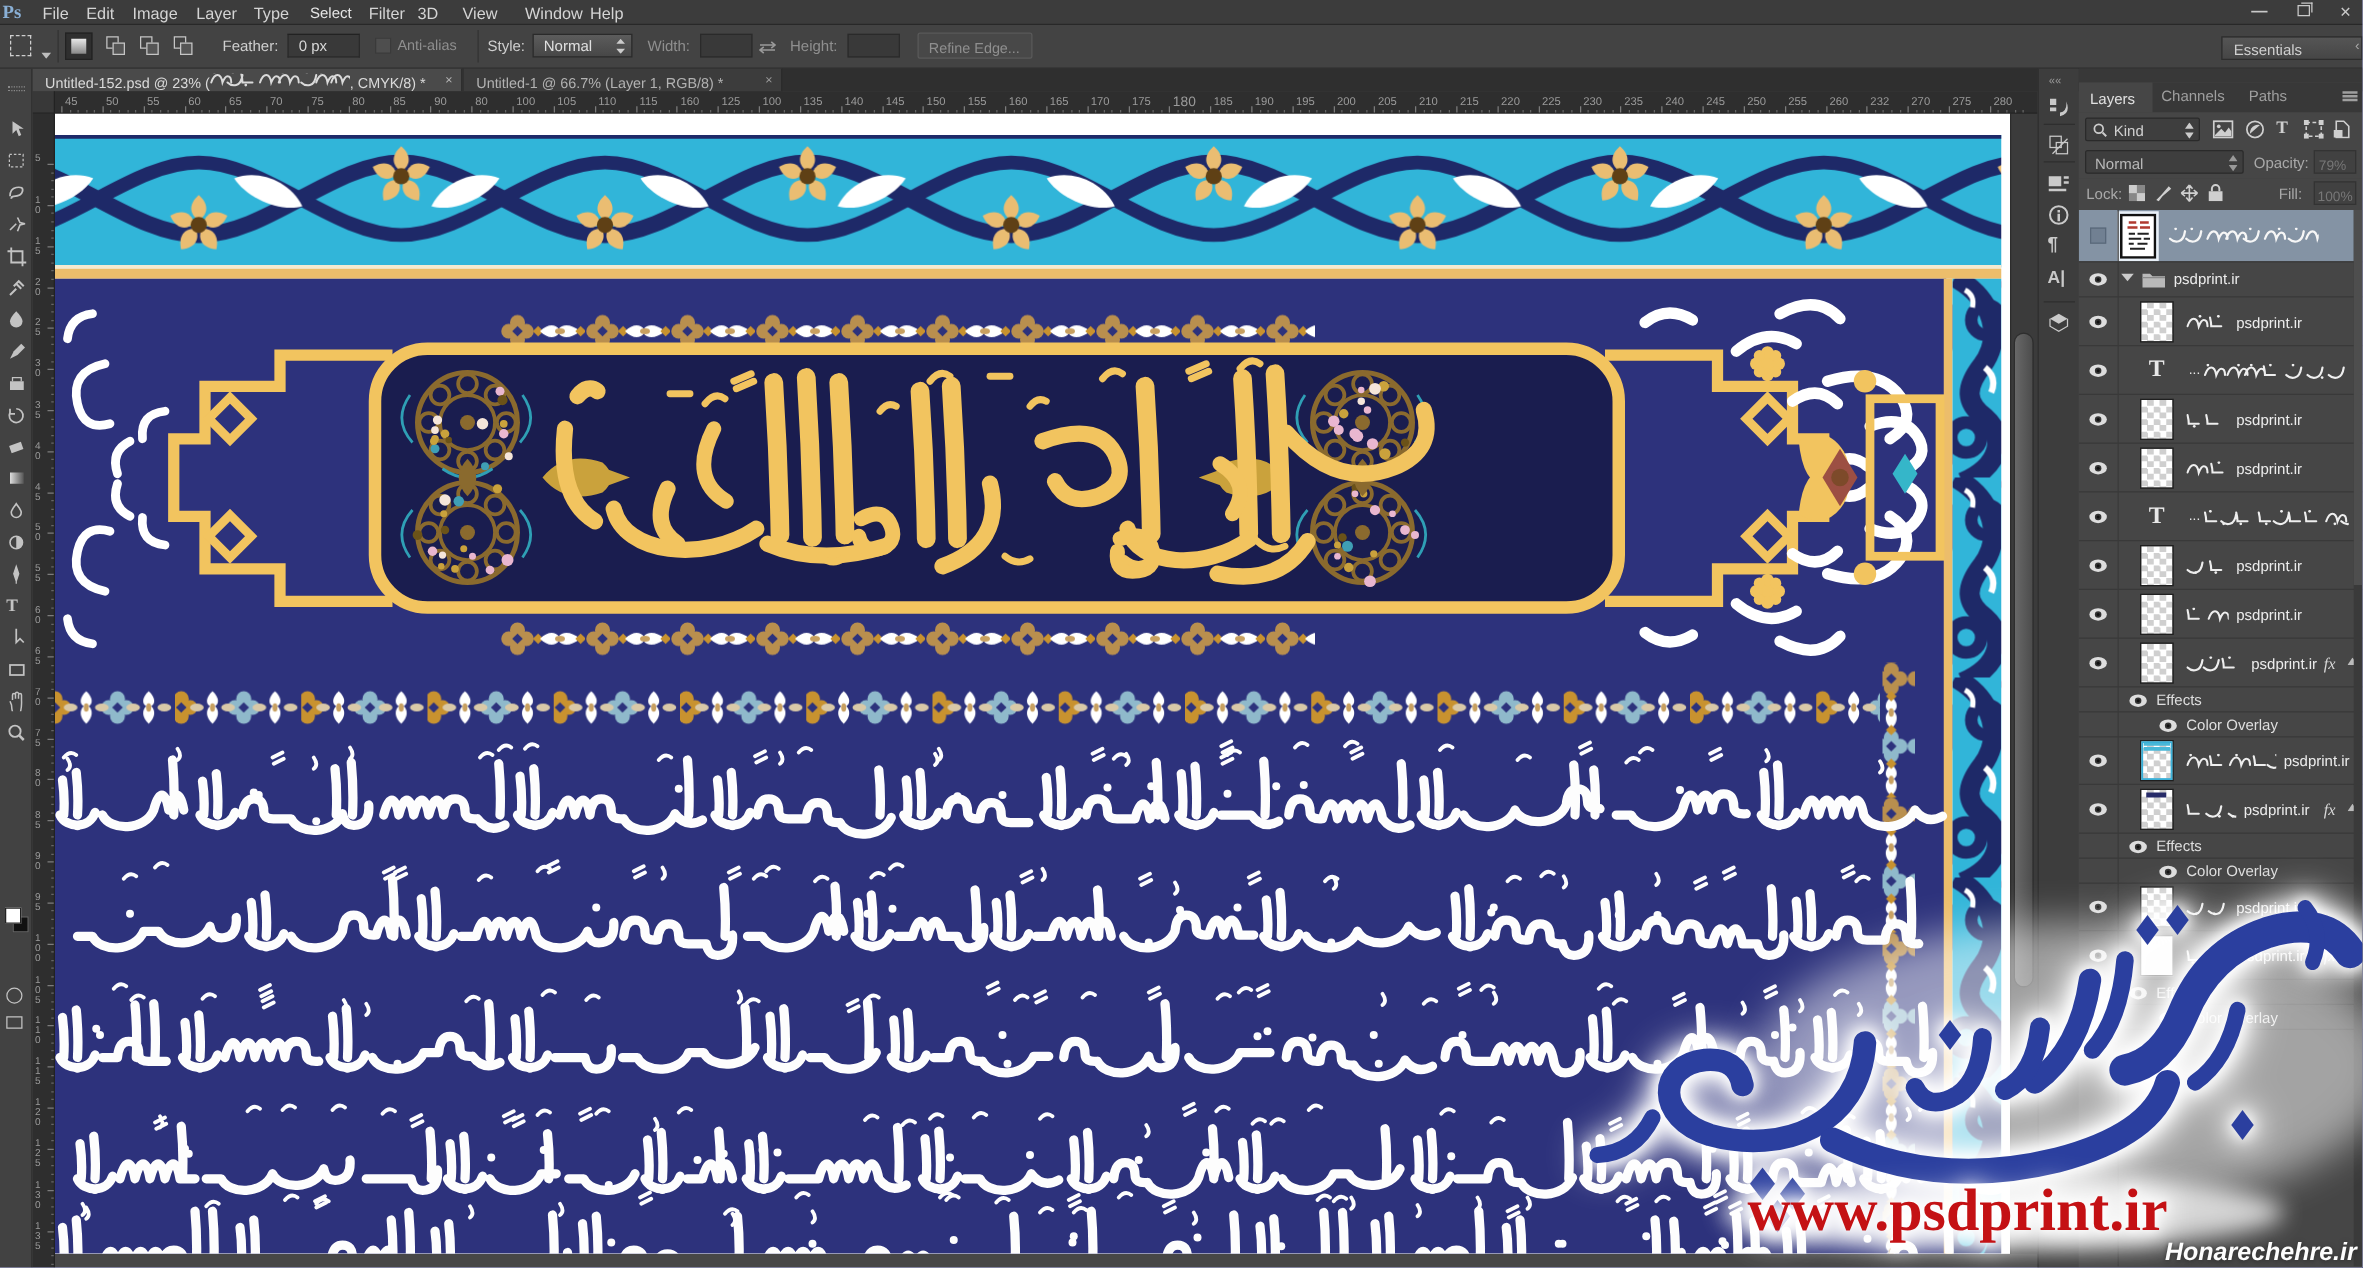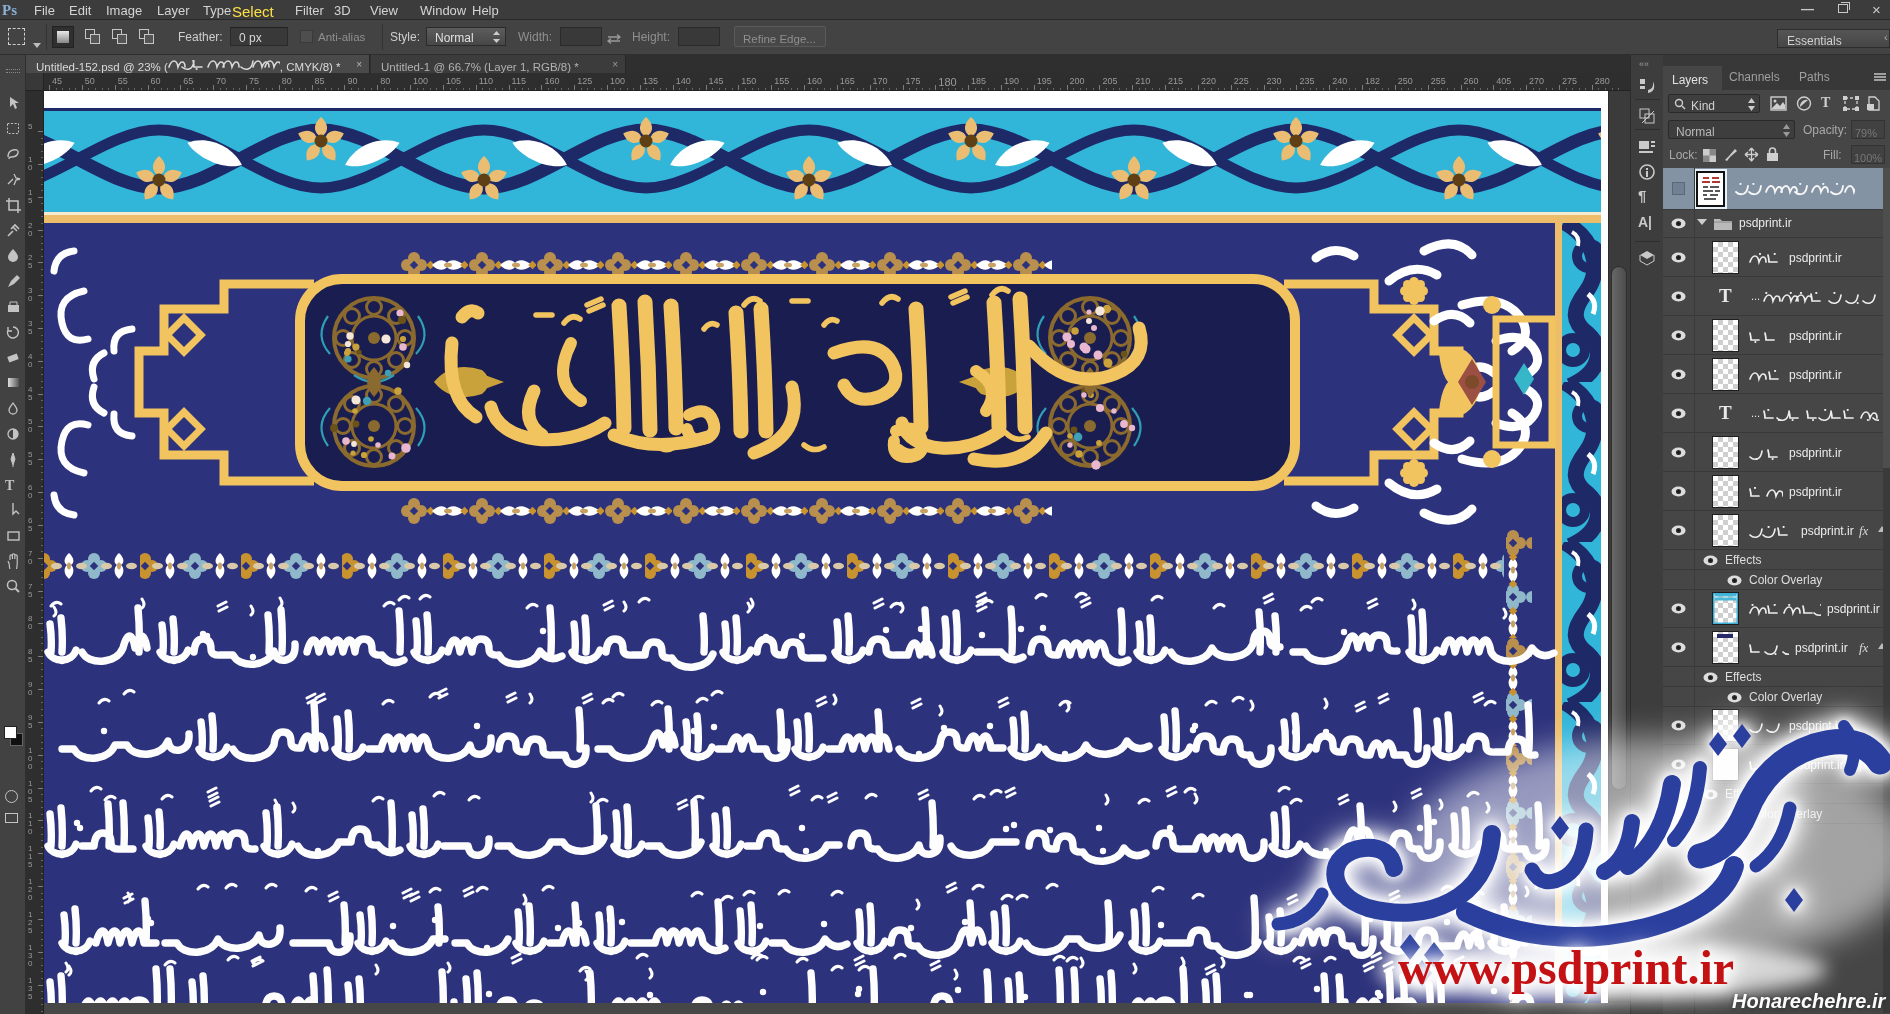--- a/index.html
+++ b/index.html
@@ -6,21 +6,21 @@
 #root{position:relative;width:1890px;height:1014px;background:#474747;overflow:hidden;font-family:"Liberation Sans",sans-serif}
 </style></head><body>
 <div id="root">
 <div class="abs" style="left:0px;top:0px;width:1890px;height:20px;background:#3c3c3c;border-bottom:1px solid #282828"></div>
 <div class="abs" style="left:2px;top:1px;white-space:nowrap;"><span style="color:#8ab0d6;font-weight:bold;font-size:15px;font-family:'Liberation Serif',serif">Ps</span></div>
 <div class="abs" style="left:34px;top:3px;white-space:nowrap;color:#d4d4d4;font-size:13px">File</div>
 <div class="abs" style="left:69px;top:3px;white-space:nowrap;color:#d4d4d4;font-size:13px">Edit</div>
 <div class="abs" style="left:106px;top:3px;white-space:nowrap;color:#d4d4d4;font-size:13px">Image</div>
 <div class="abs" style="left:157px;top:3px;white-space:nowrap;color:#d4d4d4;font-size:13px">Layer</div>
 <div class="abs" style="left:203px;top:3px;white-space:nowrap;color:#d4d4d4;font-size:13px">Type</div>
-<div class="abs" style="left:232px;top:3px;white-space:nowrap;color:#fde047;font-size:15px">Select</div>
+<div class="abs" style="left:248px;top:3px;white-space:nowrap;color:#e5e5e5;font-size:12px">Select</div>
 <div class="abs" style="left:295px;top:3px;white-space:nowrap;color:#d4d4d4;font-size:13px">Filter</div>
 <div class="abs" style="left:334px;top:3px;white-space:nowrap;color:#d4d4d4;font-size:13px">3D</div>
 <div class="abs" style="left:370px;top:3px;white-space:nowrap;color:#d4d4d4;font-size:13px">View</div>
 <div class="abs" style="left:420px;top:3px;white-space:nowrap;color:#d4d4d4;font-size:13px">Window</div>
 <div class="abs" style="left:472px;top:3px;white-space:nowrap;color:#d4d4d4;font-size:13px">Help</div>
 <div class="abs" style="left:1801px;top:1px;white-space:nowrap;color:#c9c9c9;font-size:13px;font-weight:bold">—</div>
 <div class="abs" style="left:1838px;top:4px;width:10px;height:9px;border:1px solid #c9c9c9">
       <div style="position:absolute;left:2px;top:-3px;width:9px;height:8px;border:1px solid #c9c9c9;border-bottom:none;border-left:none"></div>
     </div>
 <div class="abs" style="left:1872px;top:1px;white-space:nowrap;color:#c9c9c9;font-size:15px">×</div>
@@ -311,21 +311,21 @@
       <div class="abs" style="left:1258.9px;top:15px;width:1px;height:3px;background:#666"></div>
       <div class="abs" style="left:1265.5px;top:15px;width:1px;height:3px;background:#666"></div>
       <div class="abs" style="left:1272.0px;top:15px;width:1px;height:3px;background:#666"></div>
       <div class="abs" style="left:1278.6px;top:15px;width:1px;height:3px;background:#666"></div>
       <div class="abs" style="left:1288.2px;top:3px;color:#9a9a9a;font-size:9px">240</div>
       <div class="abs" style="left:1285.2px;top:12px;width:1px;height:6px;background:#7c7c7c"></div>
       <div class="abs" style="left:1291.7px;top:15px;width:1px;height:3px;background:#666"></div>
       <div class="abs" style="left:1298.3px;top:15px;width:1px;height:3px;background:#666"></div>
       <div class="abs" style="left:1304.9px;top:15px;width:1px;height:3px;background:#666"></div>
       <div class="abs" style="left:1311.4px;top:15px;width:1px;height:3px;background:#666"></div>
-      <div class="abs" style="left:1321.0px;top:3px;color:#9a9a9a;font-size:9px">182</div>
+      <div class="abs" style="left:1321.0px;top:3px;color:#9a9a9a;font-size:9px">245</div>
       <div class="abs" style="left:1318.0px;top:12px;width:1px;height:6px;background:#7c7c7c"></div>
       <div class="abs" style="left:1324.6px;top:15px;width:1px;height:3px;background:#666"></div>
       <div class="abs" style="left:1331.1px;top:15px;width:1px;height:3px;background:#666"></div>
       <div class="abs" style="left:1337.7px;top:15px;width:1px;height:3px;background:#666"></div>
       <div class="abs" style="left:1344.3px;top:15px;width:1px;height:3px;background:#666"></div>
       <div class="abs" style="left:1353.8px;top:3px;color:#9a9a9a;font-size:9px">250</div>
       <div class="abs" style="left:1350.8px;top:12px;width:1px;height:6px;background:#7c7c7c"></div>
       <div class="abs" style="left:1357.4px;top:15px;width:1px;height:3px;background:#666"></div>
       <div class="abs" style="left:1364.0px;top:15px;width:1px;height:3px;background:#666"></div>
       <div class="abs" style="left:1370.5px;top:15px;width:1px;height:3px;background:#666"></div>
@@ -335,21 +335,21 @@
       <div class="abs" style="left:1390.2px;top:15px;width:1px;height:3px;background:#666"></div>
       <div class="abs" style="left:1396.8px;top:15px;width:1px;height:3px;background:#666"></div>
       <div class="abs" style="left:1403.3px;top:15px;width:1px;height:3px;background:#666"></div>
       <div class="abs" style="left:1409.9px;top:15px;width:1px;height:3px;background:#666"></div>
       <div class="abs" style="left:1419.5px;top:3px;color:#9a9a9a;font-size:9px">260</div>
       <div class="abs" style="left:1416.5px;top:12px;width:1px;height:6px;background:#7c7c7c"></div>
       <div class="abs" style="left:1423.0px;top:15px;width:1px;height:3px;background:#666"></div>
       <div class="abs" style="left:1429.6px;top:15px;width:1px;height:3px;background:#666"></div>
       <div class="abs" style="left:1436.2px;top:15px;width:1px;height:3px;background:#666"></div>
       <div class="abs" style="left:1442.7px;top:15px;width:1px;height:3px;background:#666"></div>
-      <div class="abs" style="left:1452.3px;top:3px;color:#9a9a9a;font-size:9px">405</div>
+      <div class="abs" style="left:1452.3px;top:3px;color:#9a9a9a;font-size:9px">232</div>
       <div class="abs" style="left:1449.3px;top:12px;width:1px;height:6px;background:#7c7c7c"></div>
       <div class="abs" style="left:1455.9px;top:15px;width:1px;height:3px;background:#666"></div>
       <div class="abs" style="left:1462.4px;top:15px;width:1px;height:3px;background:#666"></div>
       <div class="abs" style="left:1469.0px;top:15px;width:1px;height:3px;background:#666"></div>
       <div class="abs" style="left:1475.6px;top:15px;width:1px;height:3px;background:#666"></div>
       <div class="abs" style="left:1485.1px;top:3px;color:#9a9a9a;font-size:9px">270</div>
       <div class="abs" style="left:1482.1px;top:12px;width:1px;height:6px;background:#7c7c7c"></div>
       <div class="abs" style="left:1488.7px;top:15px;width:1px;height:3px;background:#666"></div>
       <div class="abs" style="left:1495.3px;top:15px;width:1px;height:3px;background:#666"></div>
       <div class="abs" style="left:1501.8px;top:15px;width:1px;height:3px;background:#666"></div>

